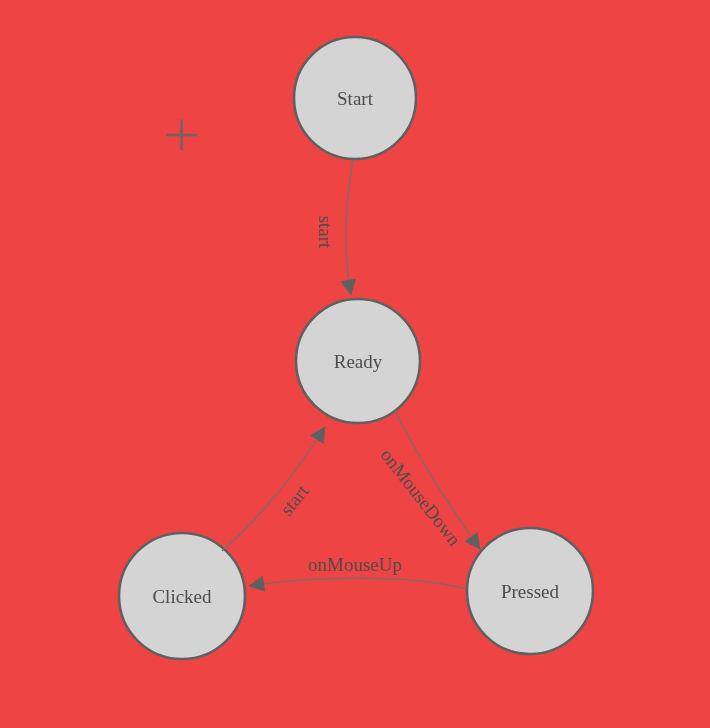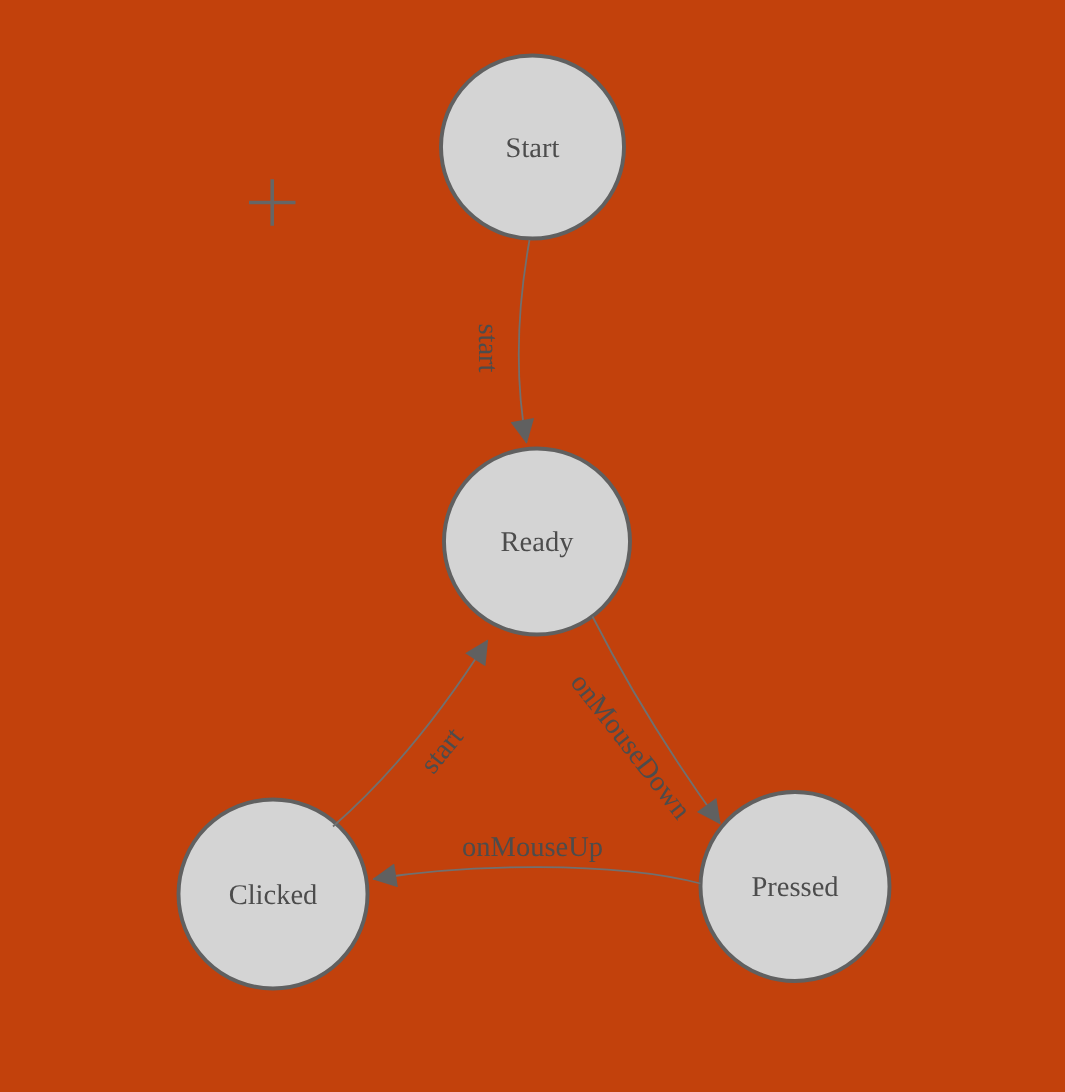--- a/index.html
+++ b/index.html
@@ -4,21 +4,21 @@
 <style>
   html, body {
     margin: 0;
     padding: 0;
     background: #ffffff;
   }
   .stage {
     position: relative;
     width: 710px;
     height: 728px;
-    background: #c2410c;
+    background: #ef4444;
     overflow: hidden;
   }
   svg {
     display: block;
   }
   text {
     font-family: "Liberation Serif", "DejaVu Serif", serif;
     font-size: 19px;
     user-select: none;
   }

